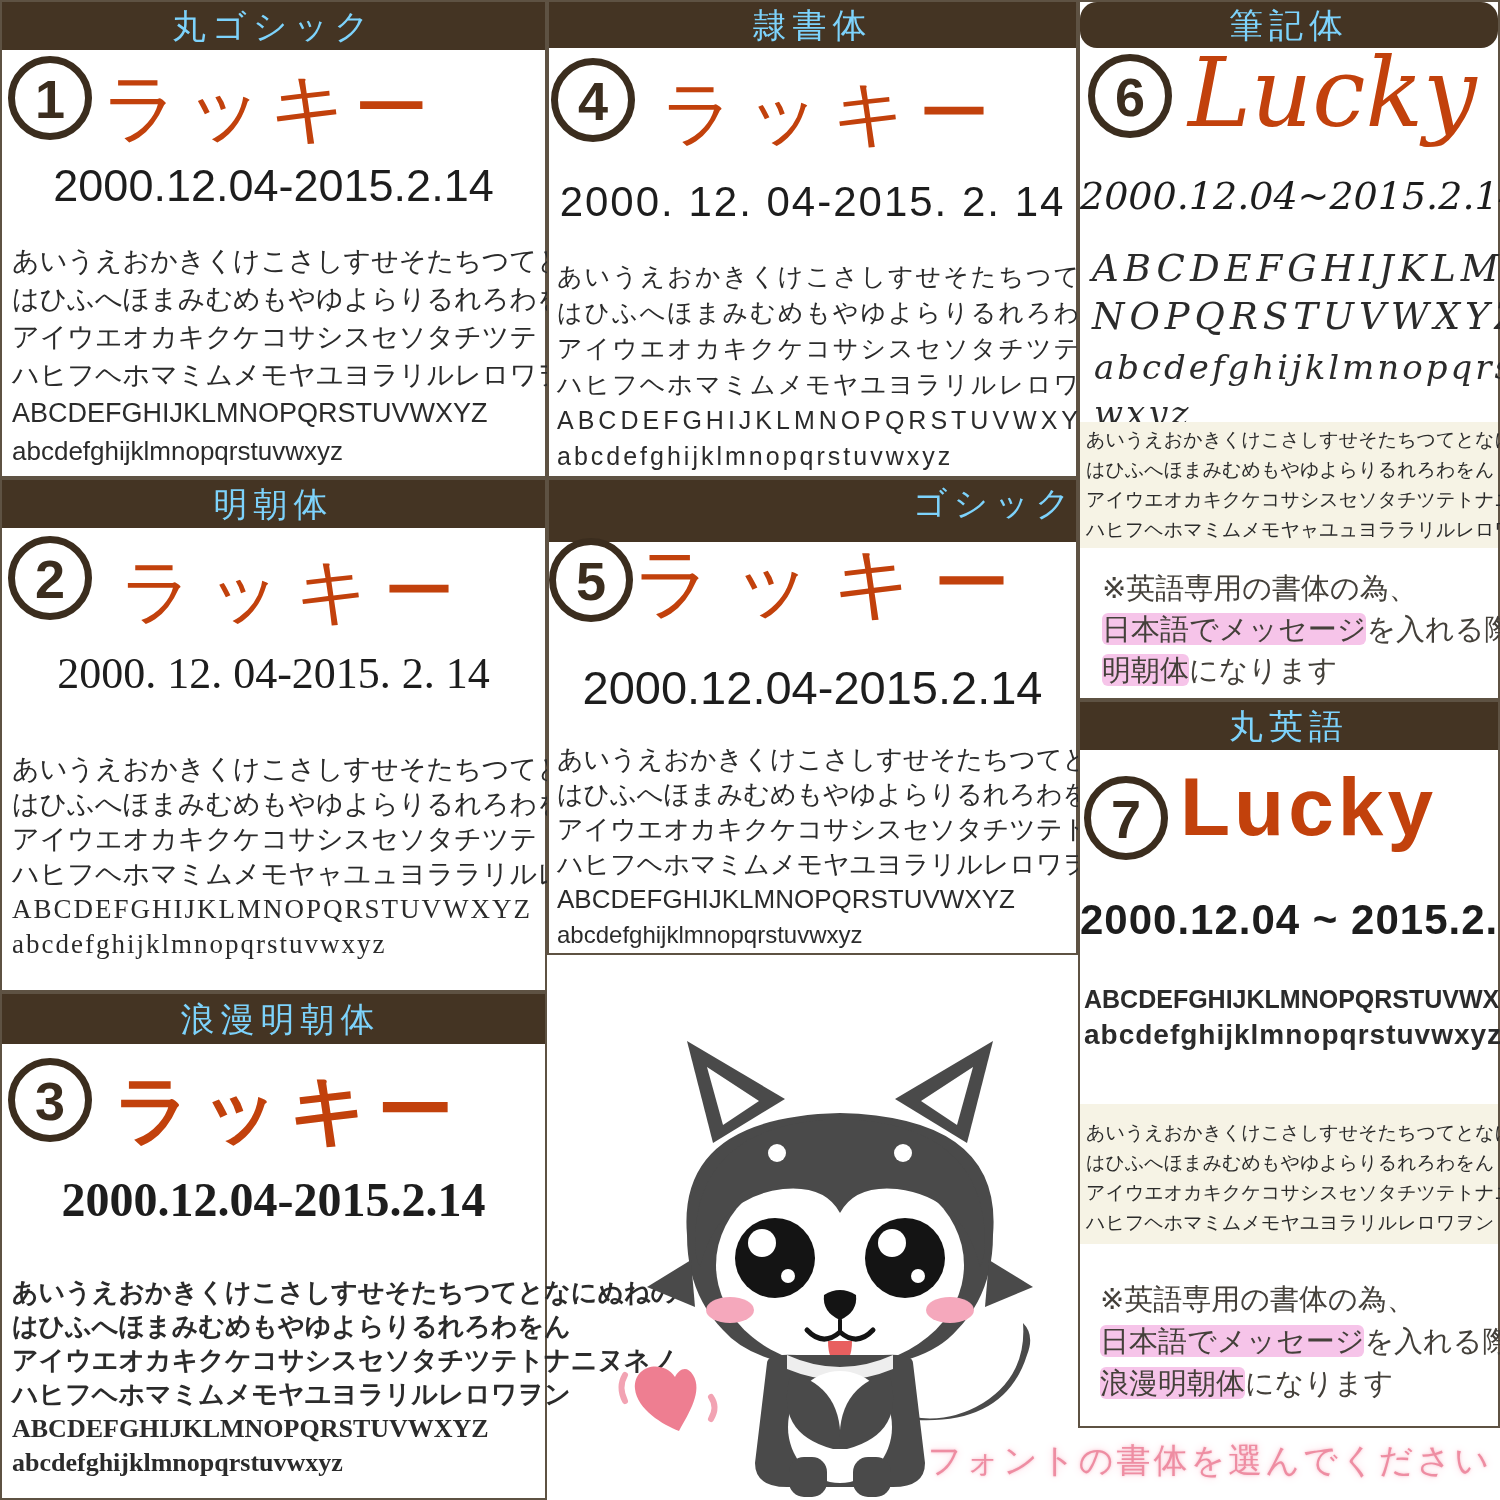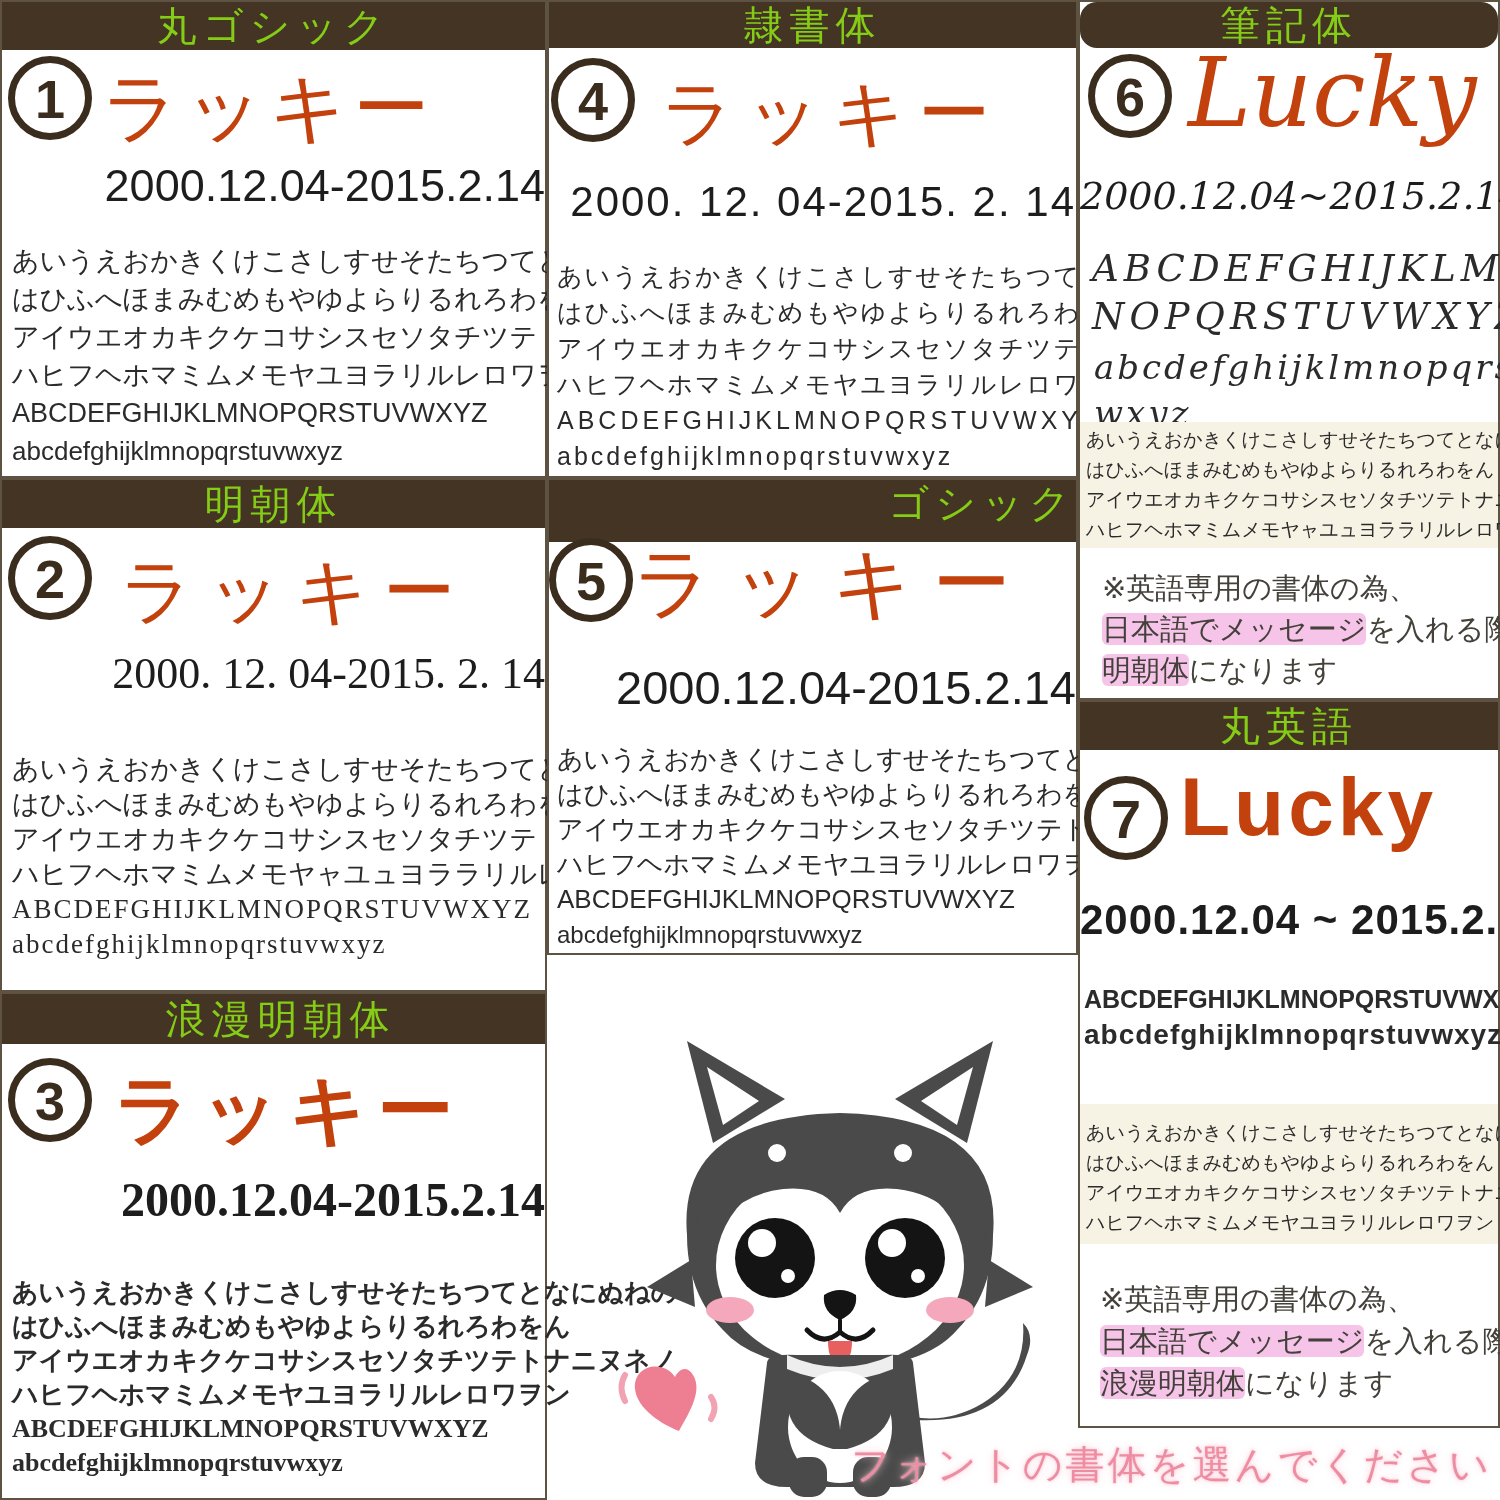--- a/index.html
+++ b/index.html
@@ -7,30 +7,30 @@
     position:relative; width:1500px; height:1500px; background:#ffffff;
     font-family:"Liberation Sans","DejaVu Sans",sans-serif; color:#222; overflow:hidden;
   }
   .f-sans  { font-family:"Liberation Sans","DejaVu Sans",sans-serif; }
   .f-serif { font-family:"Liberation Serif","DejaVu Serif",serif; }
   .f-script{ font-family:"DejaVu Serif","Liberation Serif",serif; font-style:italic; }
 
   .panel { position:absolute; background:#ffffff; border:2px solid #5e5243; box-sizing:border-box; }
   .panel-header {
     position:absolute; left:0; top:0; width:100%; height:48px; background:#443423;
-    color:#84cc16; text-align:center; font-size:40px; line-height:48px; letter-spacing:6px;
+    color:#7dd3fc; text-align:center; font-size:34px; line-height:48px; letter-spacing:6px;
     box-sizing:border-box;
   }
   .num-circle {
     position:absolute; width:84px; height:84px; border:7px solid #3b2d1e; border-radius:50%;
     color:#3b2d1e; font-size:54px; font-weight:bold; text-align:center; line-height:72px;
     background:#fff; box-sizing:border-box;
   }
   .big-name { position:absolute; color:#c2410c; white-space:nowrap; }
-  .date-line { position:absolute; left:0; width:100%; text-align:right; color:#1d1d1d; white-space:nowrap; }
+  .date-line { position:absolute; left:0; width:100%; text-align:center; color:#1d1d1d; white-space:nowrap; }
   .rows { position:absolute; color:#2b2b2b; white-space:nowrap; }
   .row { white-space:nowrap; }
   .cream-band { position:absolute; left:0; width:100%; background:#f6f3e5; box-sizing:border-box; }
   .note { position:absolute; color:#44403a; white-space:nowrap; }
   .hl { background:#f6c4e9;border-radius:6px; }
   .footer-instruction {
     position:absolute; color:#ee8da2; white-space:nowrap;
     text-shadow:0 0 10px #fbd3de, 0 0 3px #f8bcca;
   }
 </style>
@@ -210,15 +210,15 @@
 
       <rect x="194" y="432" width="38" height="40" rx="15" fill="#4a4a4a"></rect>
       <rect x="258" y="432" width="38" height="40" rx="15" fill="#4a4a4a"></rect>
 
       <path d="M80 352 C68 334 38 340 40 364 C42 384 68 400 84 406 C94 388 108 366 98 350 C92 340 84 344 80 352 Z" fill="#ee7e91"></path>
       <path d="M30 350 Q23 362 30 376" stroke="#f2a3b3" stroke-width="6" fill="none" stroke-linecap="round"></path>
       <path d="M116 372 Q123 382 116 394" stroke="#f2a3b3" stroke-width="6" fill="none" stroke-linecap="round"></path>
     </svg>
   </div>
 
-  <div class="footer-instruction f-sans" style="right:8px;top:1438px;font-size:39px;letter-spacing:3px;">フォントの書体を選んでください</div>
+  <div class="footer-instruction f-sans" style="right:8px;top:1438px;font-size:34px;letter-spacing:3px;">フォントの書体を選んでください</div>
 
 </div>
 
 </body></html>

